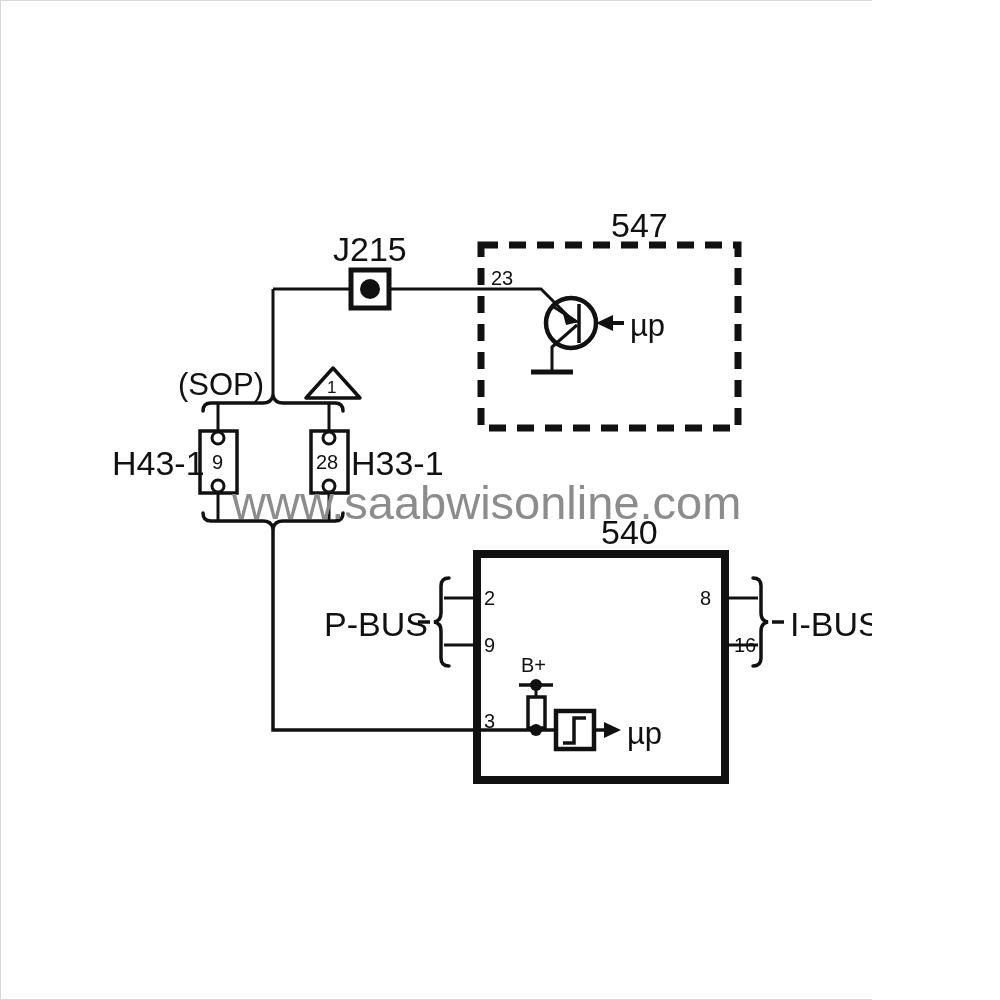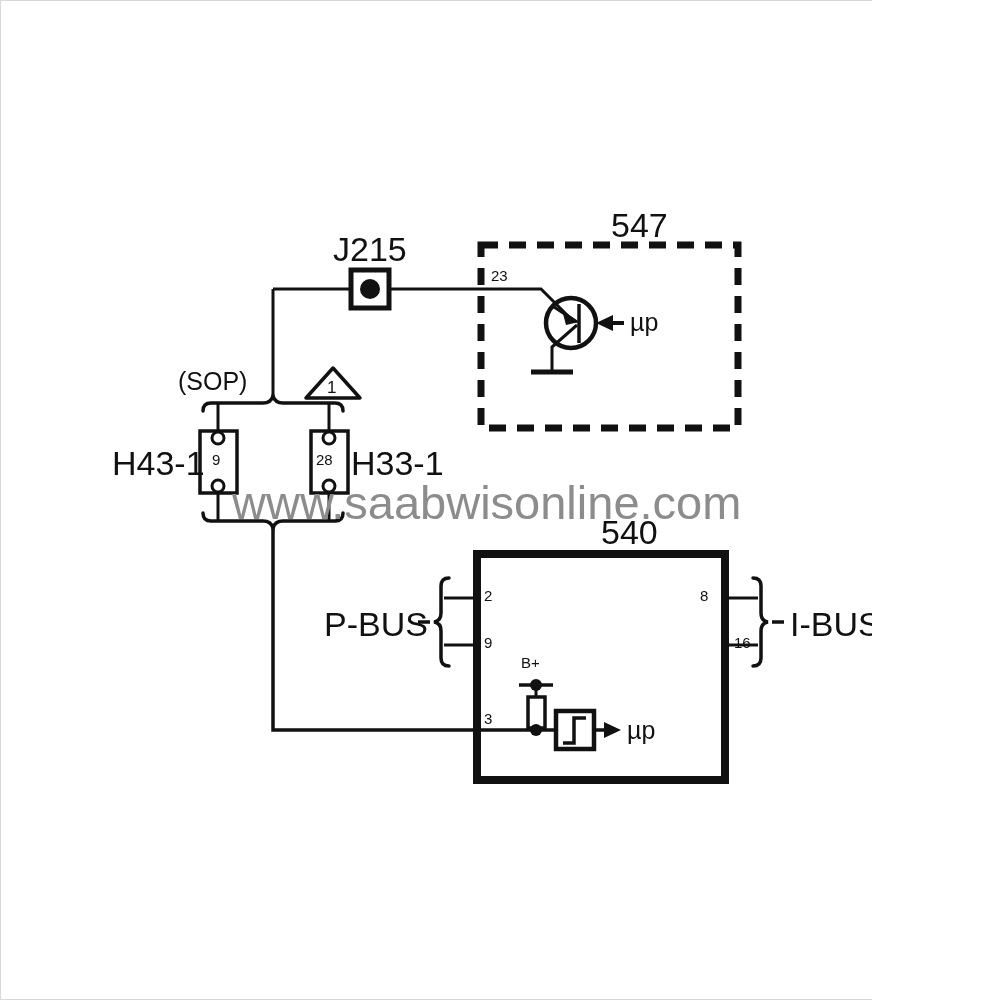--- a/index.html
+++ b/index.html
@@ -26,22 +26,22 @@
   }
   .lbl {
     position: absolute;
     color: #111111;
     font-family: "Liberation Sans", sans-serif;
     white-space: nowrap;
     line-height: 1;
     user-select: none;
   }
   .lbl-xl   { font-size: 34px; }
-  .lbl-md   { font-size: 25px; }
-  .lbl-sm   { font-size: 15px; }
+  .lbl-md   { font-size: 31px; }
+  .lbl-sm   { font-size: 20px; }
   .lbl-xs   { font-size: 17px; }
   #watermark {
     position: absolute;
     left: 232px;
     top: 475px;
     font-size: 47px;
     color: #8c8c8c;
     font-family: "Liberation Sans", sans-serif;
     white-space: nowrap;
     letter-spacing: 0px;

